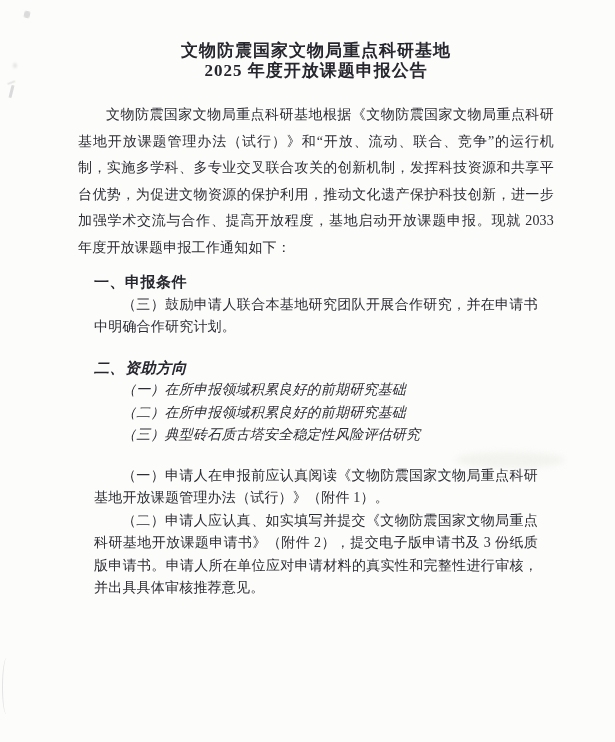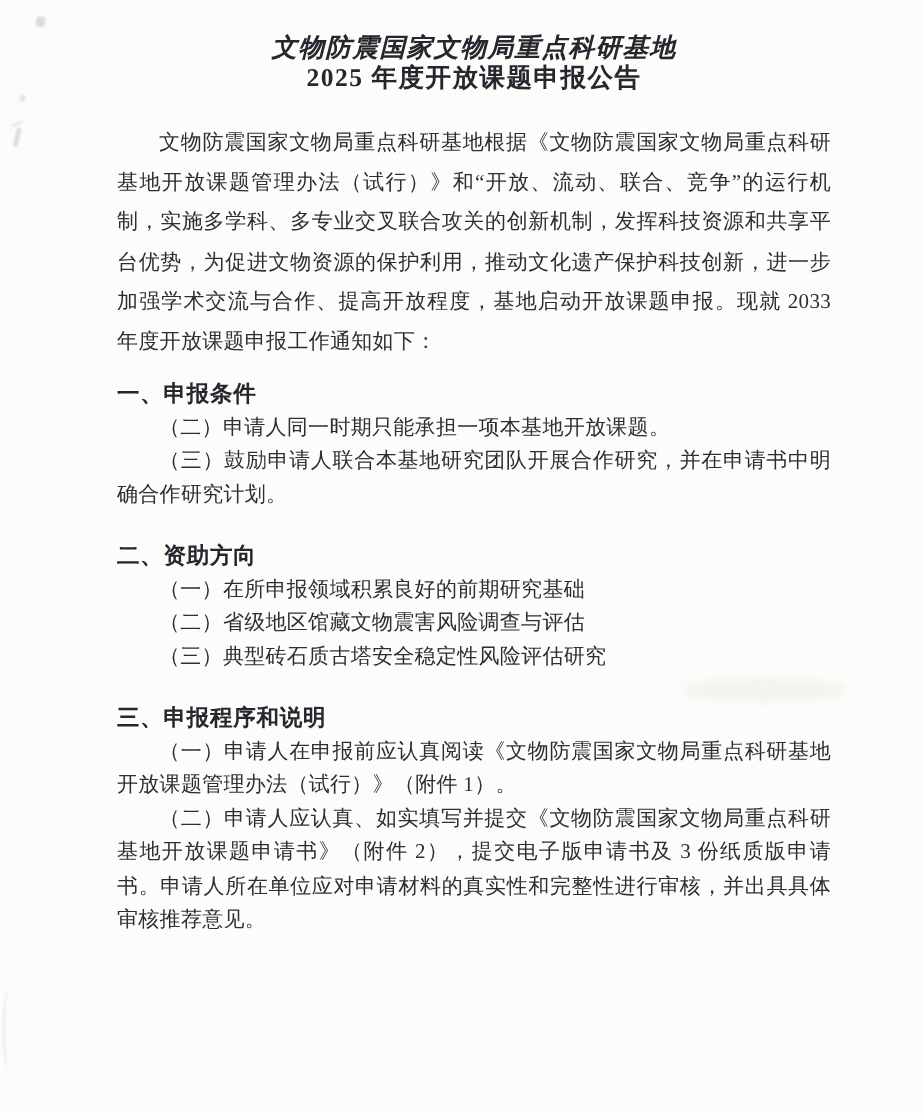--- a/index.html
+++ b/index.html
@@ -22,34 +22,34 @@
   }
   .doc-title {
     margin: 0;
     text-align: center;
     font-size: 17px;
     line-height: 20px;
     font-weight: bold;
     letter-spacing: 1px;
     color: #26262e;
   }
-  .doc-title.first { margin-top: 22px; font-style: italic; }
+  .doc-title.first { margin-top: 41px; }
   .doc-title.second { }
   .intro {
     margin: 21px 0 0 0;
     font-size: 14px;
     line-height: 26.5px;
     text-indent: 2em;
     text-align: justify;
     word-break: break-all;
     letter-spacing: 0.2px;
   }
-  .doc-section { margin: 0; }
+  .doc-section { margin: 16px; }
   .doc-section.s1 { margin-top: 10px; }
-  .doc-section.s2 { margin-top: 18px; }
+  .doc-section.s2 { margin-top: 18px; font-style: italic; }
   .doc-section.s3 { margin-top: 18px; }
   .sec-heading {
     margin: 0;
     font-size: 15px;
     line-height: 22.5px;
     font-weight: bold;
     color: #26262e;
     letter-spacing: 0.5px;
   }
   .sec-item {
@@ -108,29 +108,27 @@
 
   <div class="content">
     <h1 class="doc-title first">文物防震国家文物局重点科研基地</h1>
     <h1 class="doc-title second">2025 年度开放课题申报公告</h1>
 
     <p class="intro">文物防震国家文物局重点科研基地根据《文物防震国家文物局重点科研基地开放课题管理办法（试行）》和“开放、流动、联合、竞争”的运行机制，实施多学科、多专业交叉联合攻关的创新机制，发挥科技资源和共享平台优势，为促进文物资源的保护利用，推动文化遗产保护科技创新，进一步加强学术交流与合作、提高开放程度，基地启动开放课题申报。现就 2033 年度开放课题申报工作通知如下：</p>
 
     <div id="sections">
         <section class="doc-section s1">
           <h2 class="sec-heading">一、申报条件</h2>
-          <p class="sec-item">（二）申请人同一时期只能承担一项本基地开放课题。</p>
           <p class="sec-item">（三）鼓励申请人联合本基地研究团队开展合作研究，并在申请书中明确合作研究计划。</p>
         </section>
         <section class="doc-section s2">
           <h2 class="sec-heading">二、资助方向</h2>
           <p class="sec-item">（一）在所申报领域积累良好的前期研究基础</p>
-          <p class="sec-item">（二）省级地区馆藏文物震害风险调查与评估</p>
+          <p class="sec-item">（二）在所申报领域积累良好的前期研究基础</p>
           <p class="sec-item">（三）典型砖石质古塔安全稳定性风险评估研究</p>
         </section>
         <section class="doc-section s3">
-          <h2 class="sec-heading">三、申报程序和说明</h2>
           <p class="sec-item">（一）申请人在申报前应认真阅读《文物防震国家文物局重点科研基地开放课题管理办法（试行）》（附件 1）。</p>
           <p class="sec-item">（二）申请人应认真、如实填写并提交《文物防震国家文物局重点科研基地开放课题申请书》（附件 2），提交电子版申请书及 3 份纸质版申请书。申请人所在单位应对申请材料的真实性和完整性进行审核，并出具具体审核推荐意见。</p>
         </section>
       </div>
   </div>
 </div>
 
 </body></html>

